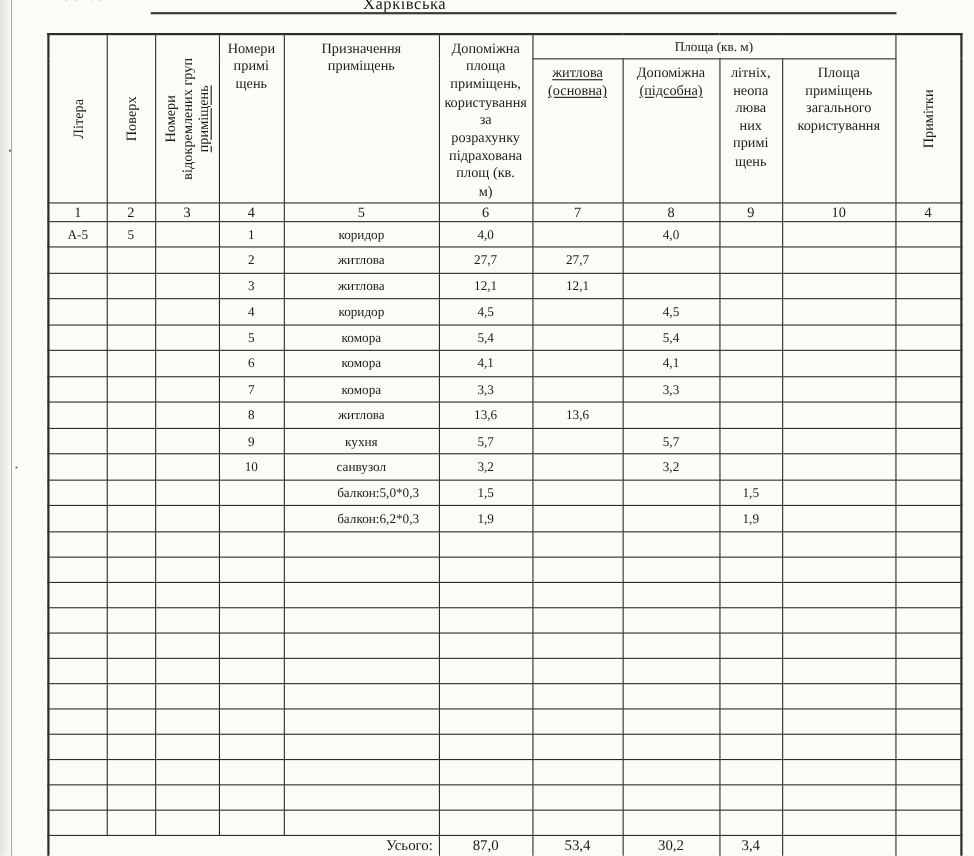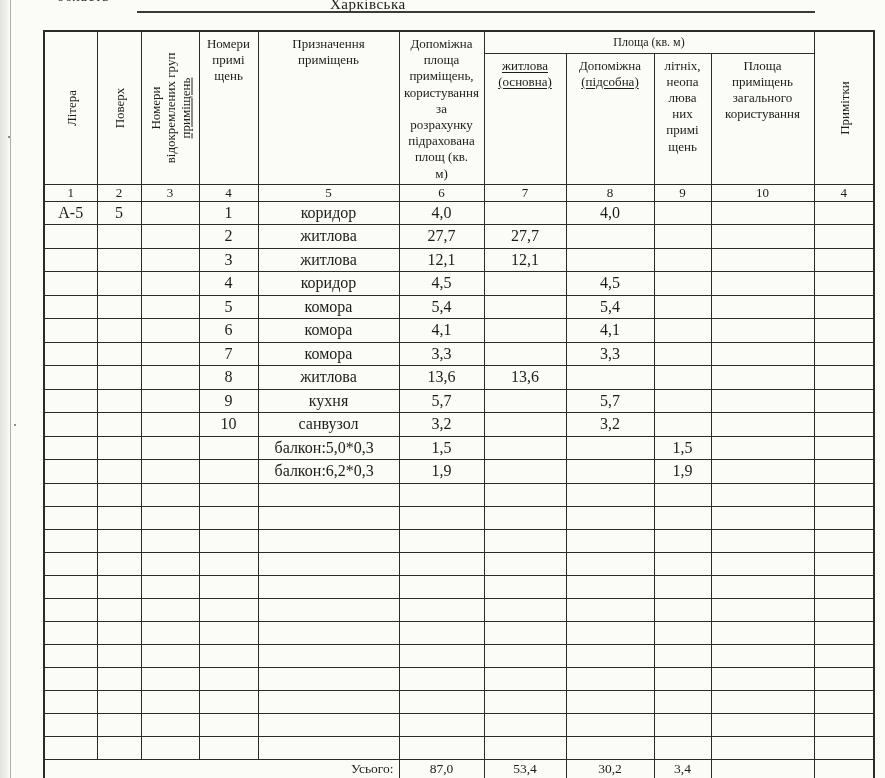--- a/index.html
+++ b/index.html
@@ -40,23 +40,23 @@
   th.span-head{font-size:12px;}
   th.top{vertical-align:top;padding-top:4px;font-size:13px;line-height:16.2px;}
   th.vert{position:relative;}
   .rot{
     position:absolute;top:50%;left:50%;
     transform:translate(-50%,-50%) rotate(-90deg);
     font-size:13px;line-height:15px;white-space:nowrap;text-align:center;
   }
   .u{text-decoration:underline;text-underline-offset:2px;}
   tr.nums{height:17px;font-size:13px;}
-  tr.dr{height:23.5px;font-size:16px;}
+  tr.dr{height:23.5px;font-size:12px;}
   tr.dr td{line-height:14px;}
-  td.left-ind{text-align:left;padding-left:16px;}
+  td.left-ind{text-align:left;padding-left:48px;}
   tr.er{height:23px;}
   tr.tr-total{height:21px;font-size:13.5px;}
   .tr-total td.lab{text-align:right;padding-right:5px;}
 </style>
 </head>
 <body>
 
 <div class="scan-edge"></div>
 <div class="speck" style="left:14px;top:424px;width:2px;height:2px;"></div>
 <div class="speck" style="left:8px;top:136px;width:2px;height:2px;"></div>

